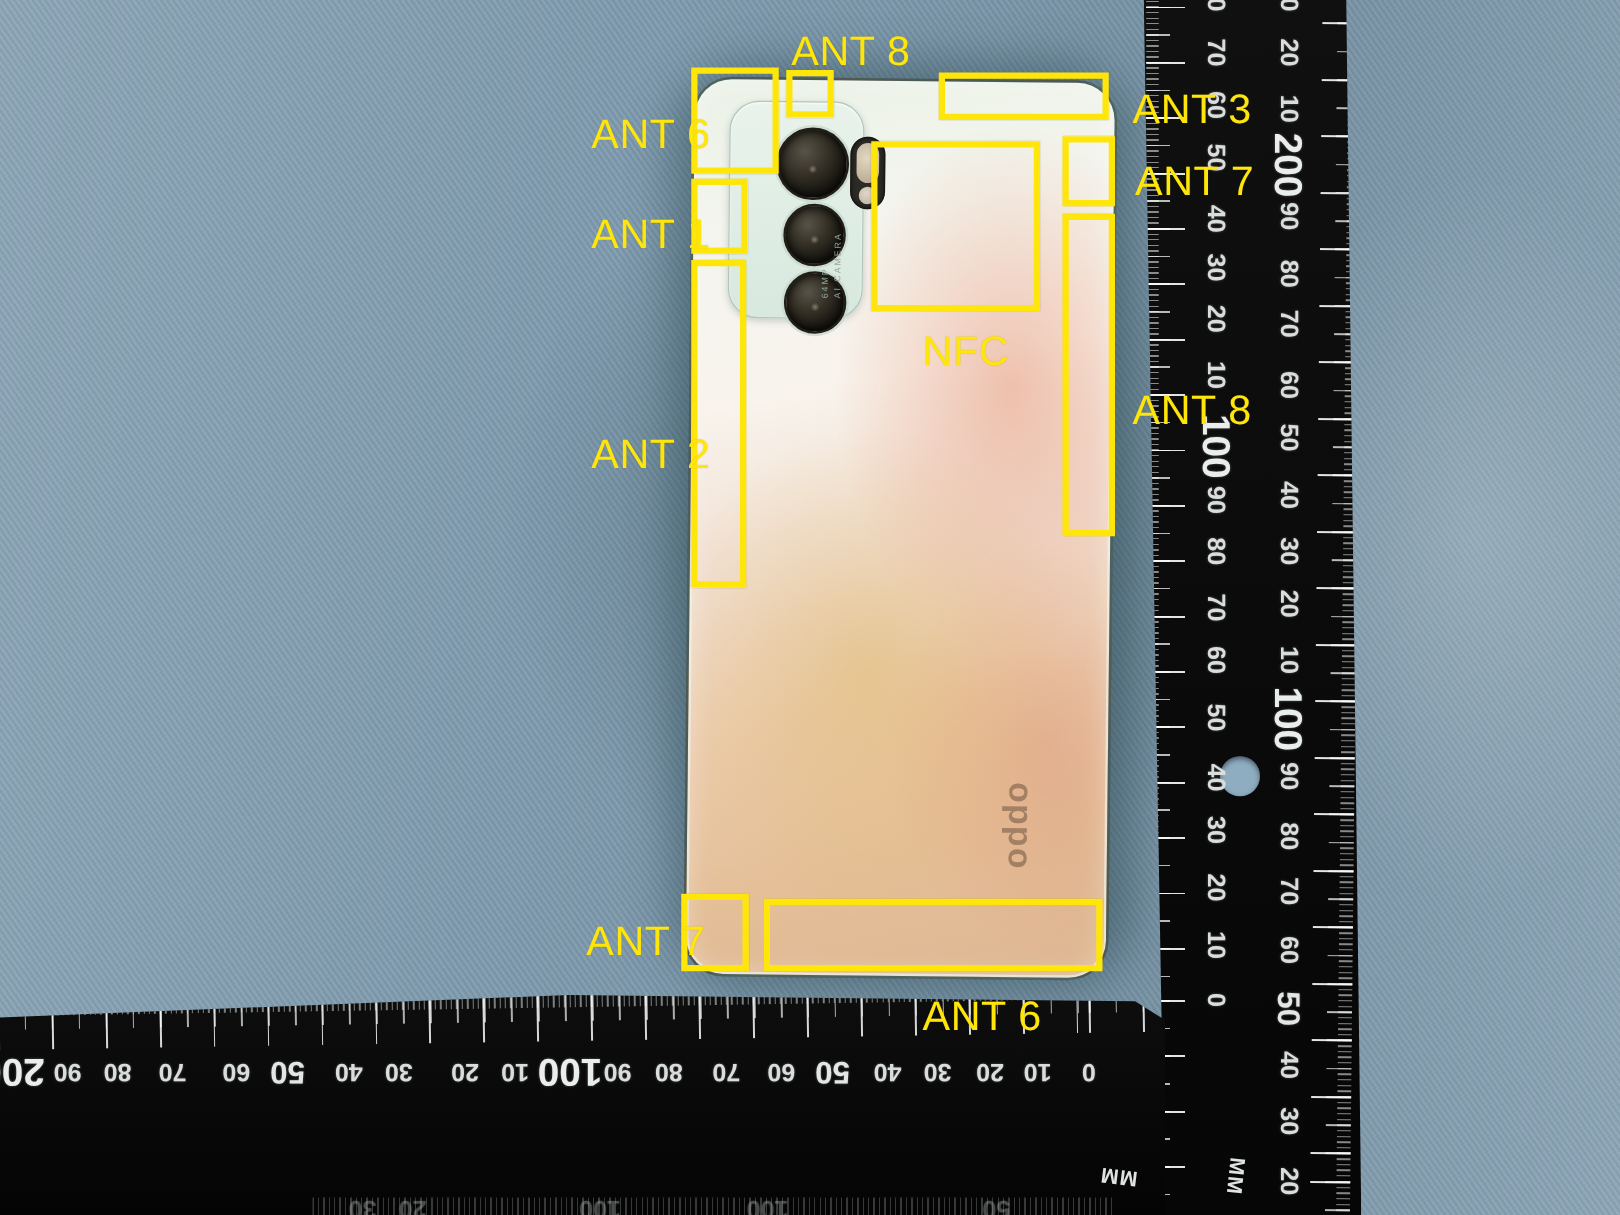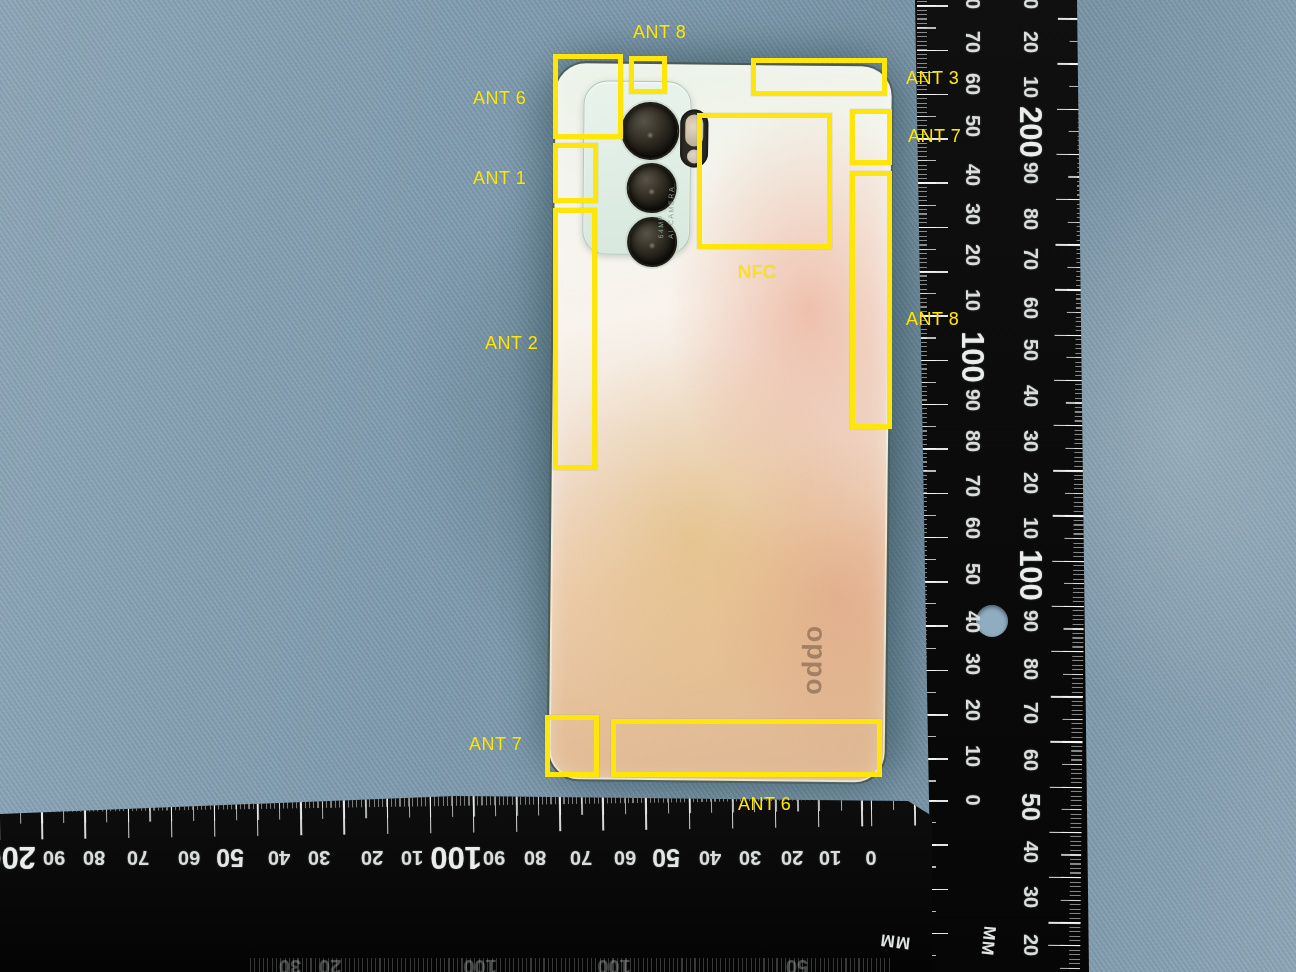--- a/index.html
+++ b/index.html
@@ -81,21 +81,21 @@
   .rnum.mid{font-size:25px;color:#e2e6e4;}
   .rnum.v{transform:translate(-50%,-50%) rotate(90deg);}
   .rnum.b{transform:translate(-50%,-50%) rotate(180deg);}
   .rnum.faint{opacity:0.32;}
   .unit-label{position:absolute;color:#dfe4e2;font-weight:700;font-size:17px;letter-spacing:1px;}
   #unit-vertical{left:988px;top:941px;transform:translate(-50%,-50%) rotate(96deg);}
   #unit-bottom{left:895px;top:941px;transform:translate(-50%,-50%) rotate(187deg);}
   
   .ant-box{position:absolute;box-sizing:border-box;border:5px solid #ffe60a;
     box-shadow:0 0 1px rgba(120,100,0,0.4);}
-  .ant-label{position:absolute;color:#ffe60a;font-size:18px;letter-spacing:0.5px;white-space:nowrap;
+  .ant-label{position:absolute;color:#ffe60a;font-size:33px;letter-spacing:0.5px;white-space:nowrap;
     text-shadow:0 0 1px rgba(120,100,0,0.3);}
   .layer{position:absolute;left:0;top:0;width:100%;height:100%;pointer-events:none;}
 </style>
 </head>
 <body>
 
 <div id="stage">
 
   <div class="phone-shadow"></div>
 
@@ -215,20 +215,20 @@
       <div class="ant-label" style="left: 906px; top: 68px; text-align: right;">ANT 3</div>
       <div class="ant-box" style="left: 850px; top: 109px; width: 42px; height: 56px;"></div>
       <div class="ant-label" style="left: 908px; top: 126px;">ANT 7</div>
       <div class="ant-box" style="left: 553px; top: 143px; width: 45px; height: 60px;"></div>
       <div class="ant-label" style="left: 473px; top: 168px;">ANT 1</div>
       <div class="ant-box" style="left: 697px; top: 113px; width: 135px; height: 136px;"></div>
       <div class="ant-label" style="left: 738px; top: 262px;">NFC</div>
       <div class="ant-box" style="left: 850px; top: 171px; width: 42px; height: 258px;"></div>
       <div class="ant-label" style="left: 906px; top: 309px;">ANT 8</div>
       <div class="ant-box" style="left: 553px; top: 208px; width: 44px; height: 262px;"></div>
-      <div class="ant-label" style="left: 473px; top: 333px; margin-left: 12px;">ANT 2</div>
+      <div class="ant-label" style="left: 473px; top: 344px;">ANT 2</div>
       <div class="ant-box" style="left: 545px; top: 715px; width: 54px; height: 62px;"></div>
       <div class="ant-label" style="left: 469px; top: 734px;">ANT 7</div>
       <div class="ant-box" style="left: 611px; top: 719px; width: 271px; height: 58px;"></div>
       <div class="ant-label" style="left: 738px; top: 794px;">ANT 6</div>
     </div>
 
 </div>
 
 </body></html>

